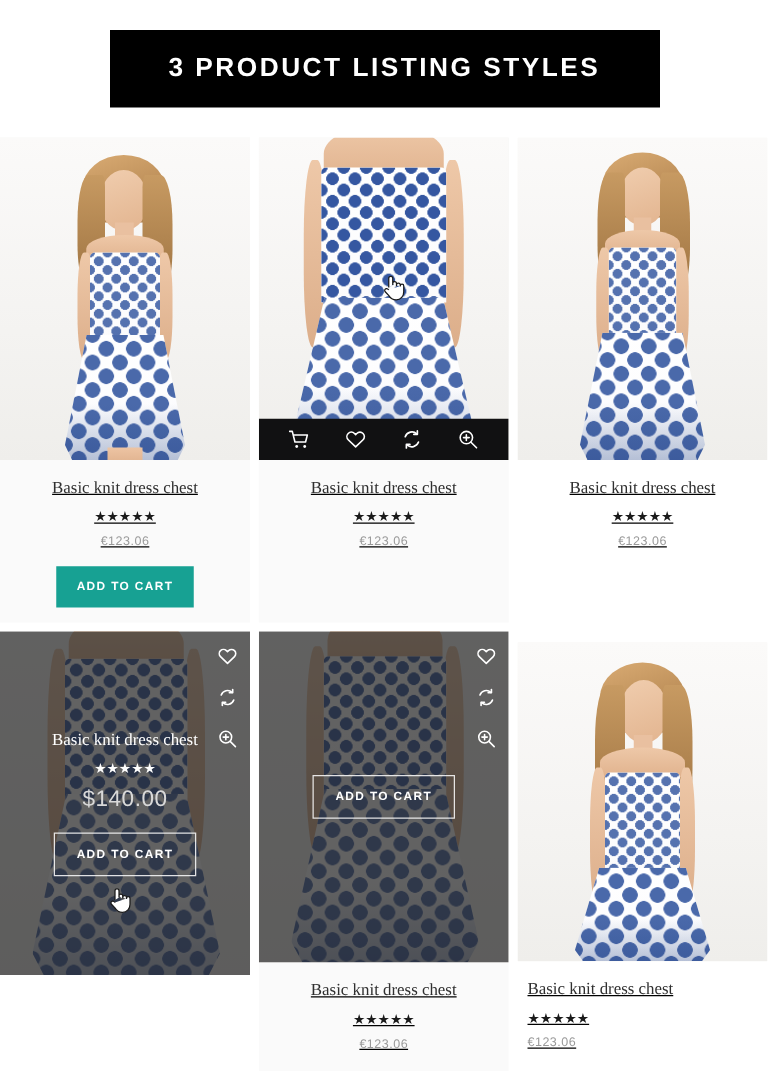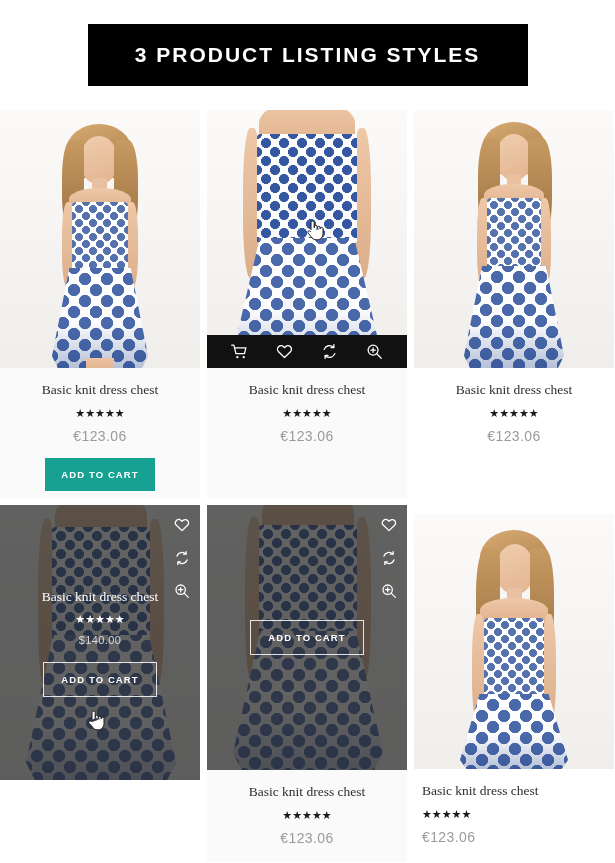--- a/index.html
+++ b/index.html
@@ -33,20 +33,21 @@
   .grid {
     width: 615px;
     display: flex;
     flex-wrap: wrap;
   }
   .card {
     width: 200px;
     margin-right: 7px;
     position: relative;
     overflow: hidden;
+    text-decoration: underline;
   }
   .card:nth-child(3n) { margin-right: 0; }
 
   .row1 .card { height: 388px; }
   .row2 { margin-top: 7px; }
 
   
   .photo {
     position: relative;
     width: 100%;
@@ -119,21 +120,21 @@
   
   .info { padding: 14px 10px 16px; text-align: center; }
   .info.left { text-align: left; padding-left: 8px; }
   .p-title {
     font-family: "Liberation Serif", serif;
     font-size: 13.5px;
     color: #2f2f2f;
     margin-bottom: 9px;
   }
   .stars { font-size: 11px; color: #1a1a1a; letter-spacing: 0px; margin-bottom: 8px; }
-  .price { font-size: 14px; color: #9a9a9a; letter-spacing: .4px; }
+  .price { font-size: 10px; color: #9a9a9a; letter-spacing: .4px; }
 
   .btn-teal {
     display: inline-block;
     margin-top: 14px;
     background: #17a193;
     color: #ffffff;
     font-size: 9.5px;
     font-weight: bold;
     letter-spacing: 1.1px;
     padding: 11px 16px;
@@ -168,21 +169,21 @@
   .ov-content {
     position: absolute; inset: 0; z-index: 3;
     display: flex; flex-direction: column;
     align-items: center; justify-content: center;
   }
   .ov-title {
     font-family: "Liberation Serif", serif;
     font-size: 13.5px; color: #ffffff; margin-bottom: 8px;
   }
   .ov-stars { font-size: 11px; color: #ffffff; margin-bottom: 8px; }
-  .ov-price { font-size: 11px; color: #d9d9d9; letter-spacing: .4px; }
+  .ov-price { font-size: 18px; color: #d9d9d9; letter-spacing: .4px; }
   .btn-outline {
     margin-top: 16px;
     background: transparent;
     border: 1px solid rgba(255,255,255,.85);
     color: #ffffff;
     font-size: 9.5px; font-weight: bold; letter-spacing: 1.1px;
     padding: 11px 17px; cursor: pointer;
     font-family: "Liberation Sans", sans-serif;
   }
 

